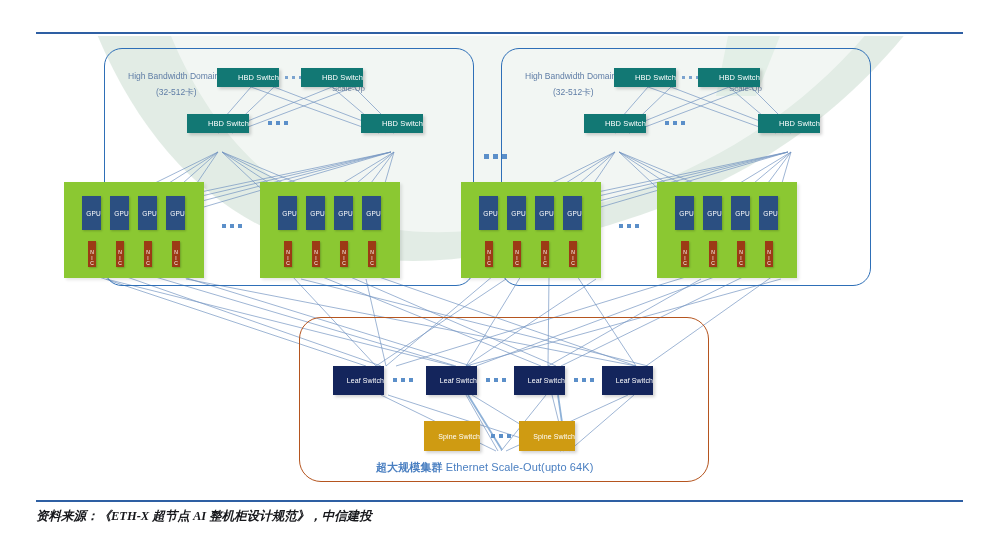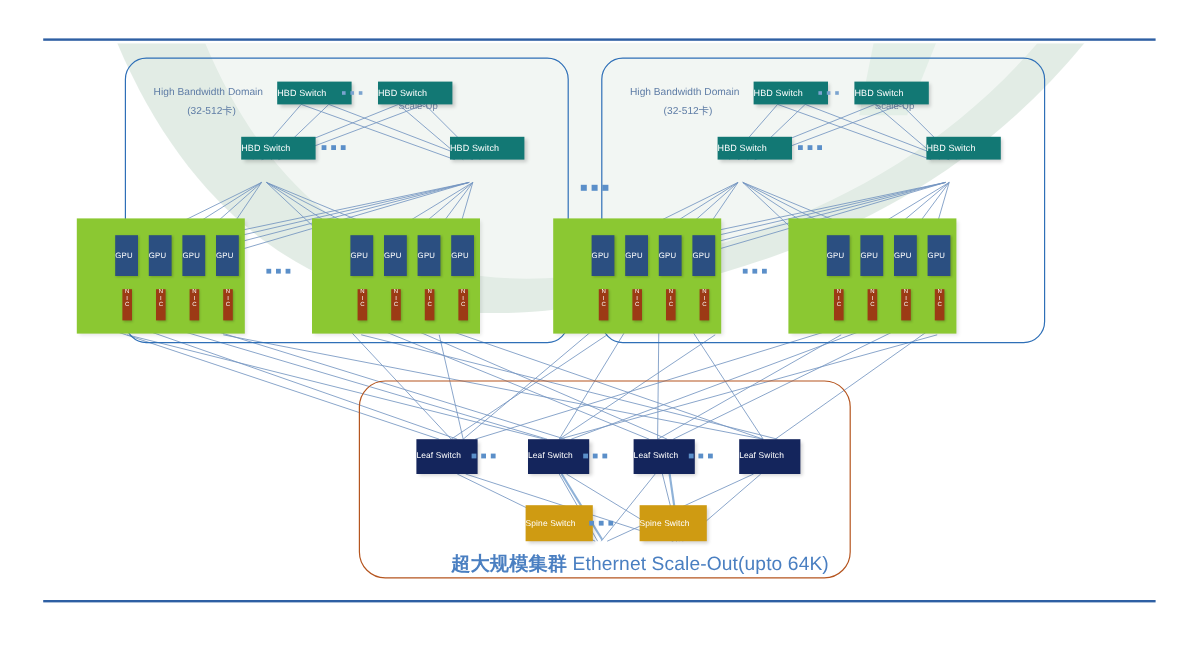--- a/index.html
+++ b/index.html
@@ -36,24 +36,23 @@
   
   .figure{
     position:absolute;left:36px;top:36px;width:927px;height:460px;
     overflow:hidden;
   }
   .fig-svg{position:absolute;left:0;top:0;width:927px;height:460px;}
 
   
   .node{
     position:absolute;box-sizing:border-box;
-    display:flex;align-items:center;justify-content:flex-start;
+    display:flex;align-items:center;justify-content:flex-end;
     color:#ffffff;white-space:nowrap;
     box-shadow:2px 2px 3px rgba(0,0,0,.18);
-    margin-left:14px;
   }
   .hbd{
     background:#127874;font-size:7.5px;letter-spacing:.1px;
     width:62px;height:19px;
   }
   .gpu{
     background:#2b4f81;font-size:6.5px;letter-spacing:.2px;
     width:19px;height:34px;box-shadow:1px 1px 2px rgba(0,0,0,.2);
   }
   .nic{
@@ -79,21 +78,21 @@
     position:absolute;box-sizing:border-box;border-radius:18px;
     border:1.6px solid #2e6fb7;background:transparent;
   }
   .group-box.out{border:1.6px solid #b5551f;border-radius:22px;}
 
   
   .lbl{position:absolute;white-space:nowrap;color:#6e86a8;}
   .lbl-hbd{font-size:8.5px;color:#5f7da6;}
   .lbl-scaleup{font-size:8px;color:#6f86a6;}
   .lbl-out{
-    font-size:16px;color:#4a7fc1;letter-spacing:.1px;
+    font-size:11px;color:#4a7fc1;letter-spacing:.1px;
   }
   .lbl-out .cn{font-weight:bold;}
 
   
   .dots{position:absolute;display:flex;gap:4px;align-items:center;}
   .dots i{display:block;width:4px;height:4px;background:#5b8fc9;}
   .dots.sm i{width:3px;height:3px;background:#7ba3cf;}
   .dots.lg i{width:5px;height:5px;}
 </style>
 </head>
@@ -473,14 +472,15 @@
     </div>
 
     <div class="lbl lbl-out" style="left:340px;top:424px;">
       <span class="cn">超大规模集群</span>
       <span>Ethernet Scale-Out(upto 64K)</span>
     </div>
 
   </div>
 
   <div class="rule-bottom"></div>
+  <div class="source">资料来源：《ETH-X 超节点 AI 整机柜设计规范》，中信建投</div>
 
 </div>
 
 </body></html>

